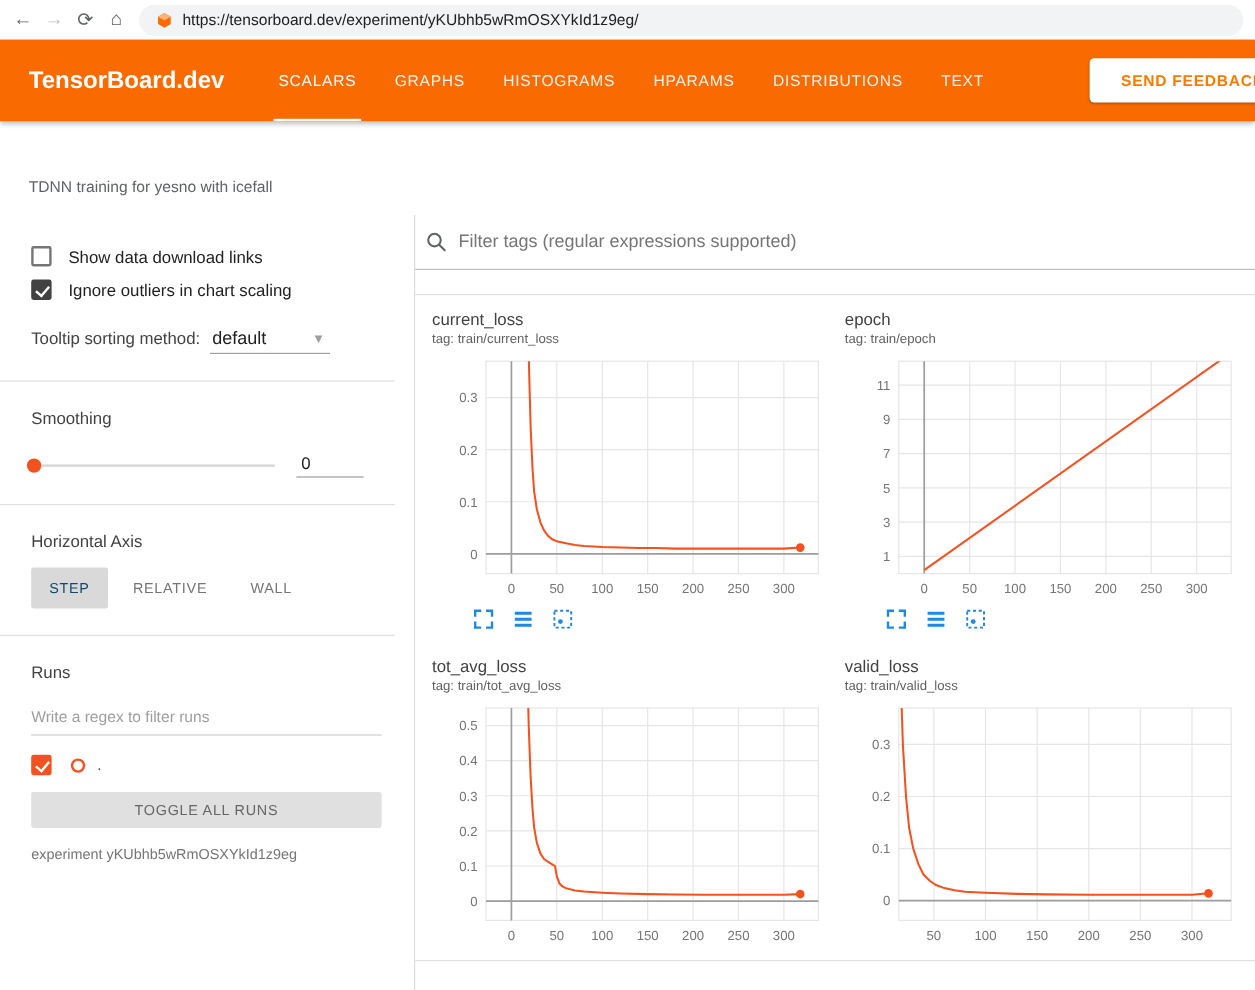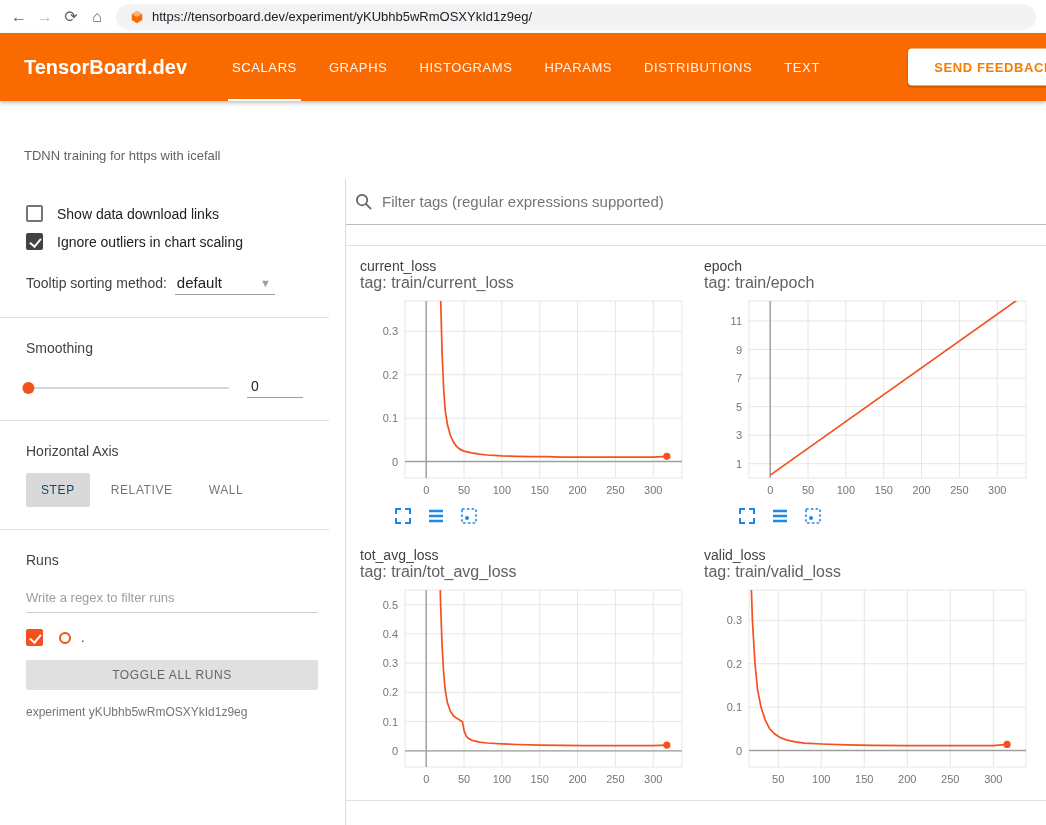--- a/index.html
+++ b/index.html
@@ -79,21 +79,21 @@
   .main { flex:1; min-width:0; }
   .filter-row { display:flex; align-items:center; gap:9px; padding:13px 12px 13px 8px; border-bottom:1px solid #bdbdbd; }
   .filter-input { border:none; outline:none; flex:1; font-size:15px; color:#212121; font-family:inherit; background:transparent; }
   .filter-input::placeholder { color:#757575; }
 
   .tag-card { margin-top:20px; border:1px solid #e0e0e0; border-left:none; border-right:none; background:#fff; }
   .tag-card-header { padding:14px 16px; font-size:14px; color:#424242; border-bottom:1px solid #e0e0e0; cursor:pointer; }
   .charts-grid { display:flex; flex-wrap:wrap; }
   .chart-card { width:344px; padding:12px 0 8px 14px; }
   .chart-title { font-size:14px; color:#424242; line-height:16px; }
-  .chart-tag { font-size:16px; color:#616161; line-height:12px; margin-top:3px; }
+  .chart-tag { font-size:11px; color:#616161; line-height:12px; margin-top:3px; }
   .chart-svg { margin-top:6px; display:block; }
   .chart-svg text { font-family:"Liberation Sans", sans-serif; font-size:11px; fill:#757575; }
   .chart-toolbar { display:flex; gap:15px; margin:4px 0 2px 34px; }
   .tool-ico { color:var(--toolbar-icon,#1e88e5); cursor:pointer; height:18px; }
 </style>
 </head>
 <body>
 
 <div class="browser-bar">
   <span class="nav-ico">←</span>
@@ -116,21 +116,21 @@
     <div class="tab">GRAPHS</div>
     <div class="tab">HISTOGRAMS</div>
     <div class="tab">HPARAMS</div>
     <div class="tab">DISTRIBUTIONS</div>
     <div class="tab">TEXT</div>
   </div>
   <button class="feedback-btn">SEND FEEDBACK</button>
 </div>
 
 <div class="title-strip">
-  <span>TDNN training for https with icefall</span>
+  <span>TDNN training for yesno with icefall</span>
 </div>
 
 <div class="content">
 
   <div class="sidebar">
     <div class="check-row">
       <span class="cb"></span>
       <span>Show data download links</span>
     </div>
     <div class="check-row">

